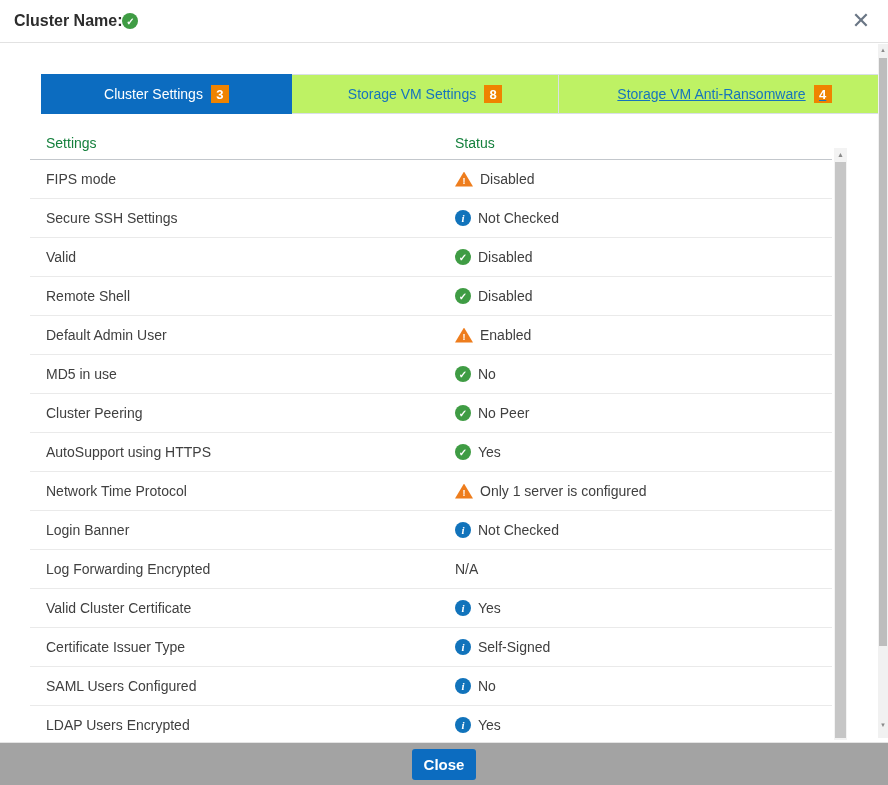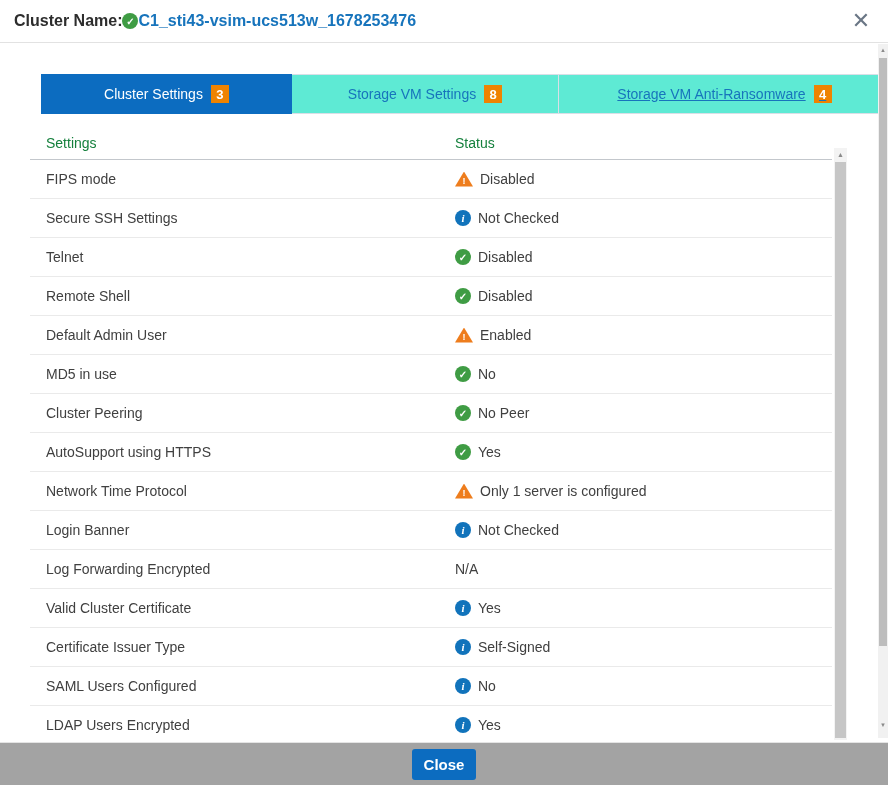--- a/index.html
+++ b/index.html
@@ -18,21 +18,21 @@
   .hdr-check{width:17px;height:17px;font-size:11px;}
   .close-x{
     position:absolute;top:8px;right:14px;width:26px;height:26px;
     border:none;background:transparent;color:#6a7685;font-size:22px;line-height:26px;
     cursor:pointer;padding:0;font-family:"Liberation Sans",sans-serif;
   }
   
   .tabs{display:flex;margin:31px 24px 0 14px;width:850px;padding-left:27px;}
   .tab{
     height:40px;display:flex;align-items:center;justify-content:center;gap:8px;
-    background:#5eead4;border:1px solid #d9dfe7;color:var(--link);
+    background:#bef264;border:1px solid #d9dfe7;color:var(--link);
     font-size:14px;cursor:pointer;box-sizing:border-box;
     font-family:"Liberation Sans",sans-serif;padding:0;
   }
   .tab:nth-child(1){width:251px;}
   .tab:nth-child(2){width:267px;border-left:none;}
   .tab:nth-child(3){width:332px;border-left:none;text-decoration:underline;}
   .tab.active{background:var(--primary);border-color:var(--primary);color:#fff;}
   .badge{
     width:18px;height:18px;background:var(--badge);color:#fff;
     display:flex;align-items:center;justify-content:center;
@@ -90,21 +90,20 @@
     height:31px;min-width:57px;padding:0 12px;font-size:15px;font-weight:700;
     cursor:pointer;font-family:"Liberation Sans",sans-serif;
   }
 </style>
 </head>
 <body>
 
 <div class="modal-header">
   <span class="modal-title">Cluster Name:</span>
   <span class="si success hdr-check">✓</span>
-  <span class="cluster-name">C1_sti43-vsim-ucs513w_1678253476</span>
 </div>
 <button class="close-x">✕</button>
 
 <div class="tabs" id="tabs">
     <button class="tab active">
       <span>Cluster Settings</span>
       <span class="badge">3</span>
     </button>
     <button class="tab">
       <span>Storage VM Settings</span>
@@ -130,21 +129,21 @@
         </div>
       </div>
       <div class="row">
         <div class="cell-setting">Secure SSH Settings</div>
         <div class="cell-status">
           <span class="si info">i</span>
           <span>Not Checked</span>
         </div>
       </div>
       <div class="row">
-        <div class="cell-setting">Telnet</div>
+        <div class="cell-setting">Valid</div>
         <div class="cell-status">
           <span class="si success">✓</span>
           <span>Disabled</span>
         </div>
       </div>
       <div class="row">
         <div class="cell-setting">Remote Shell</div>
         <div class="cell-status">
           <span class="si success">✓</span>
           <span>Disabled</span>

